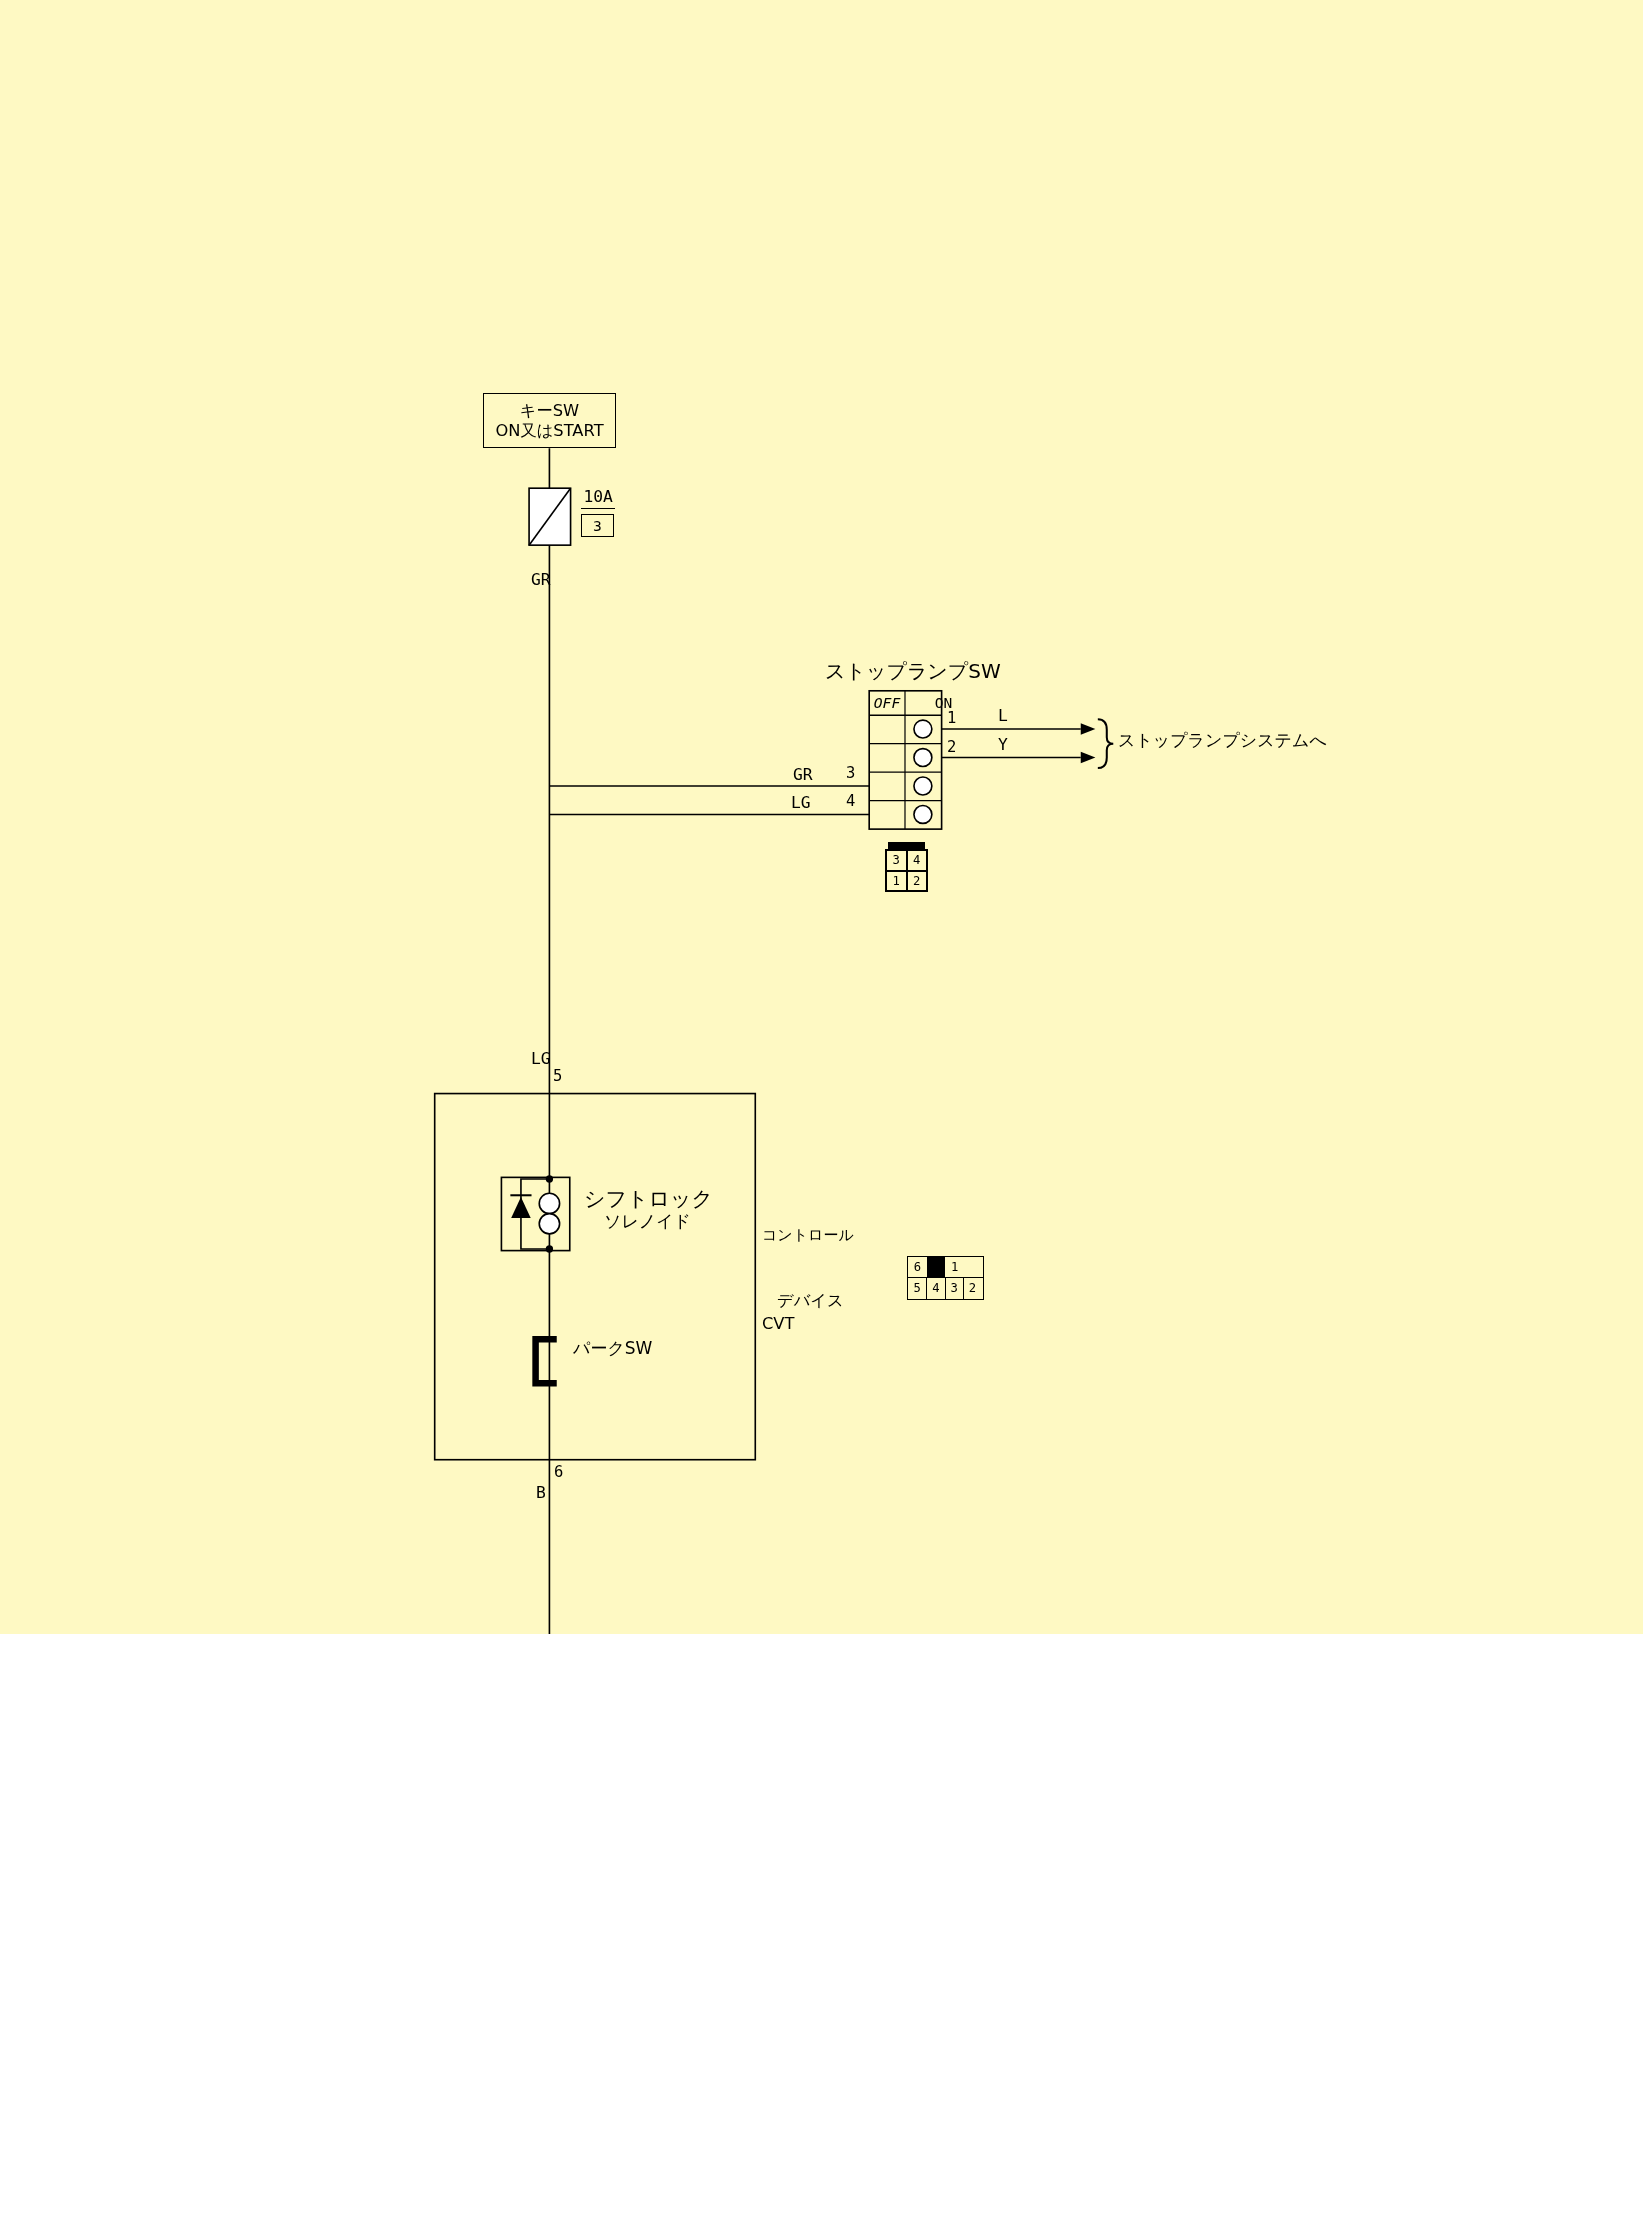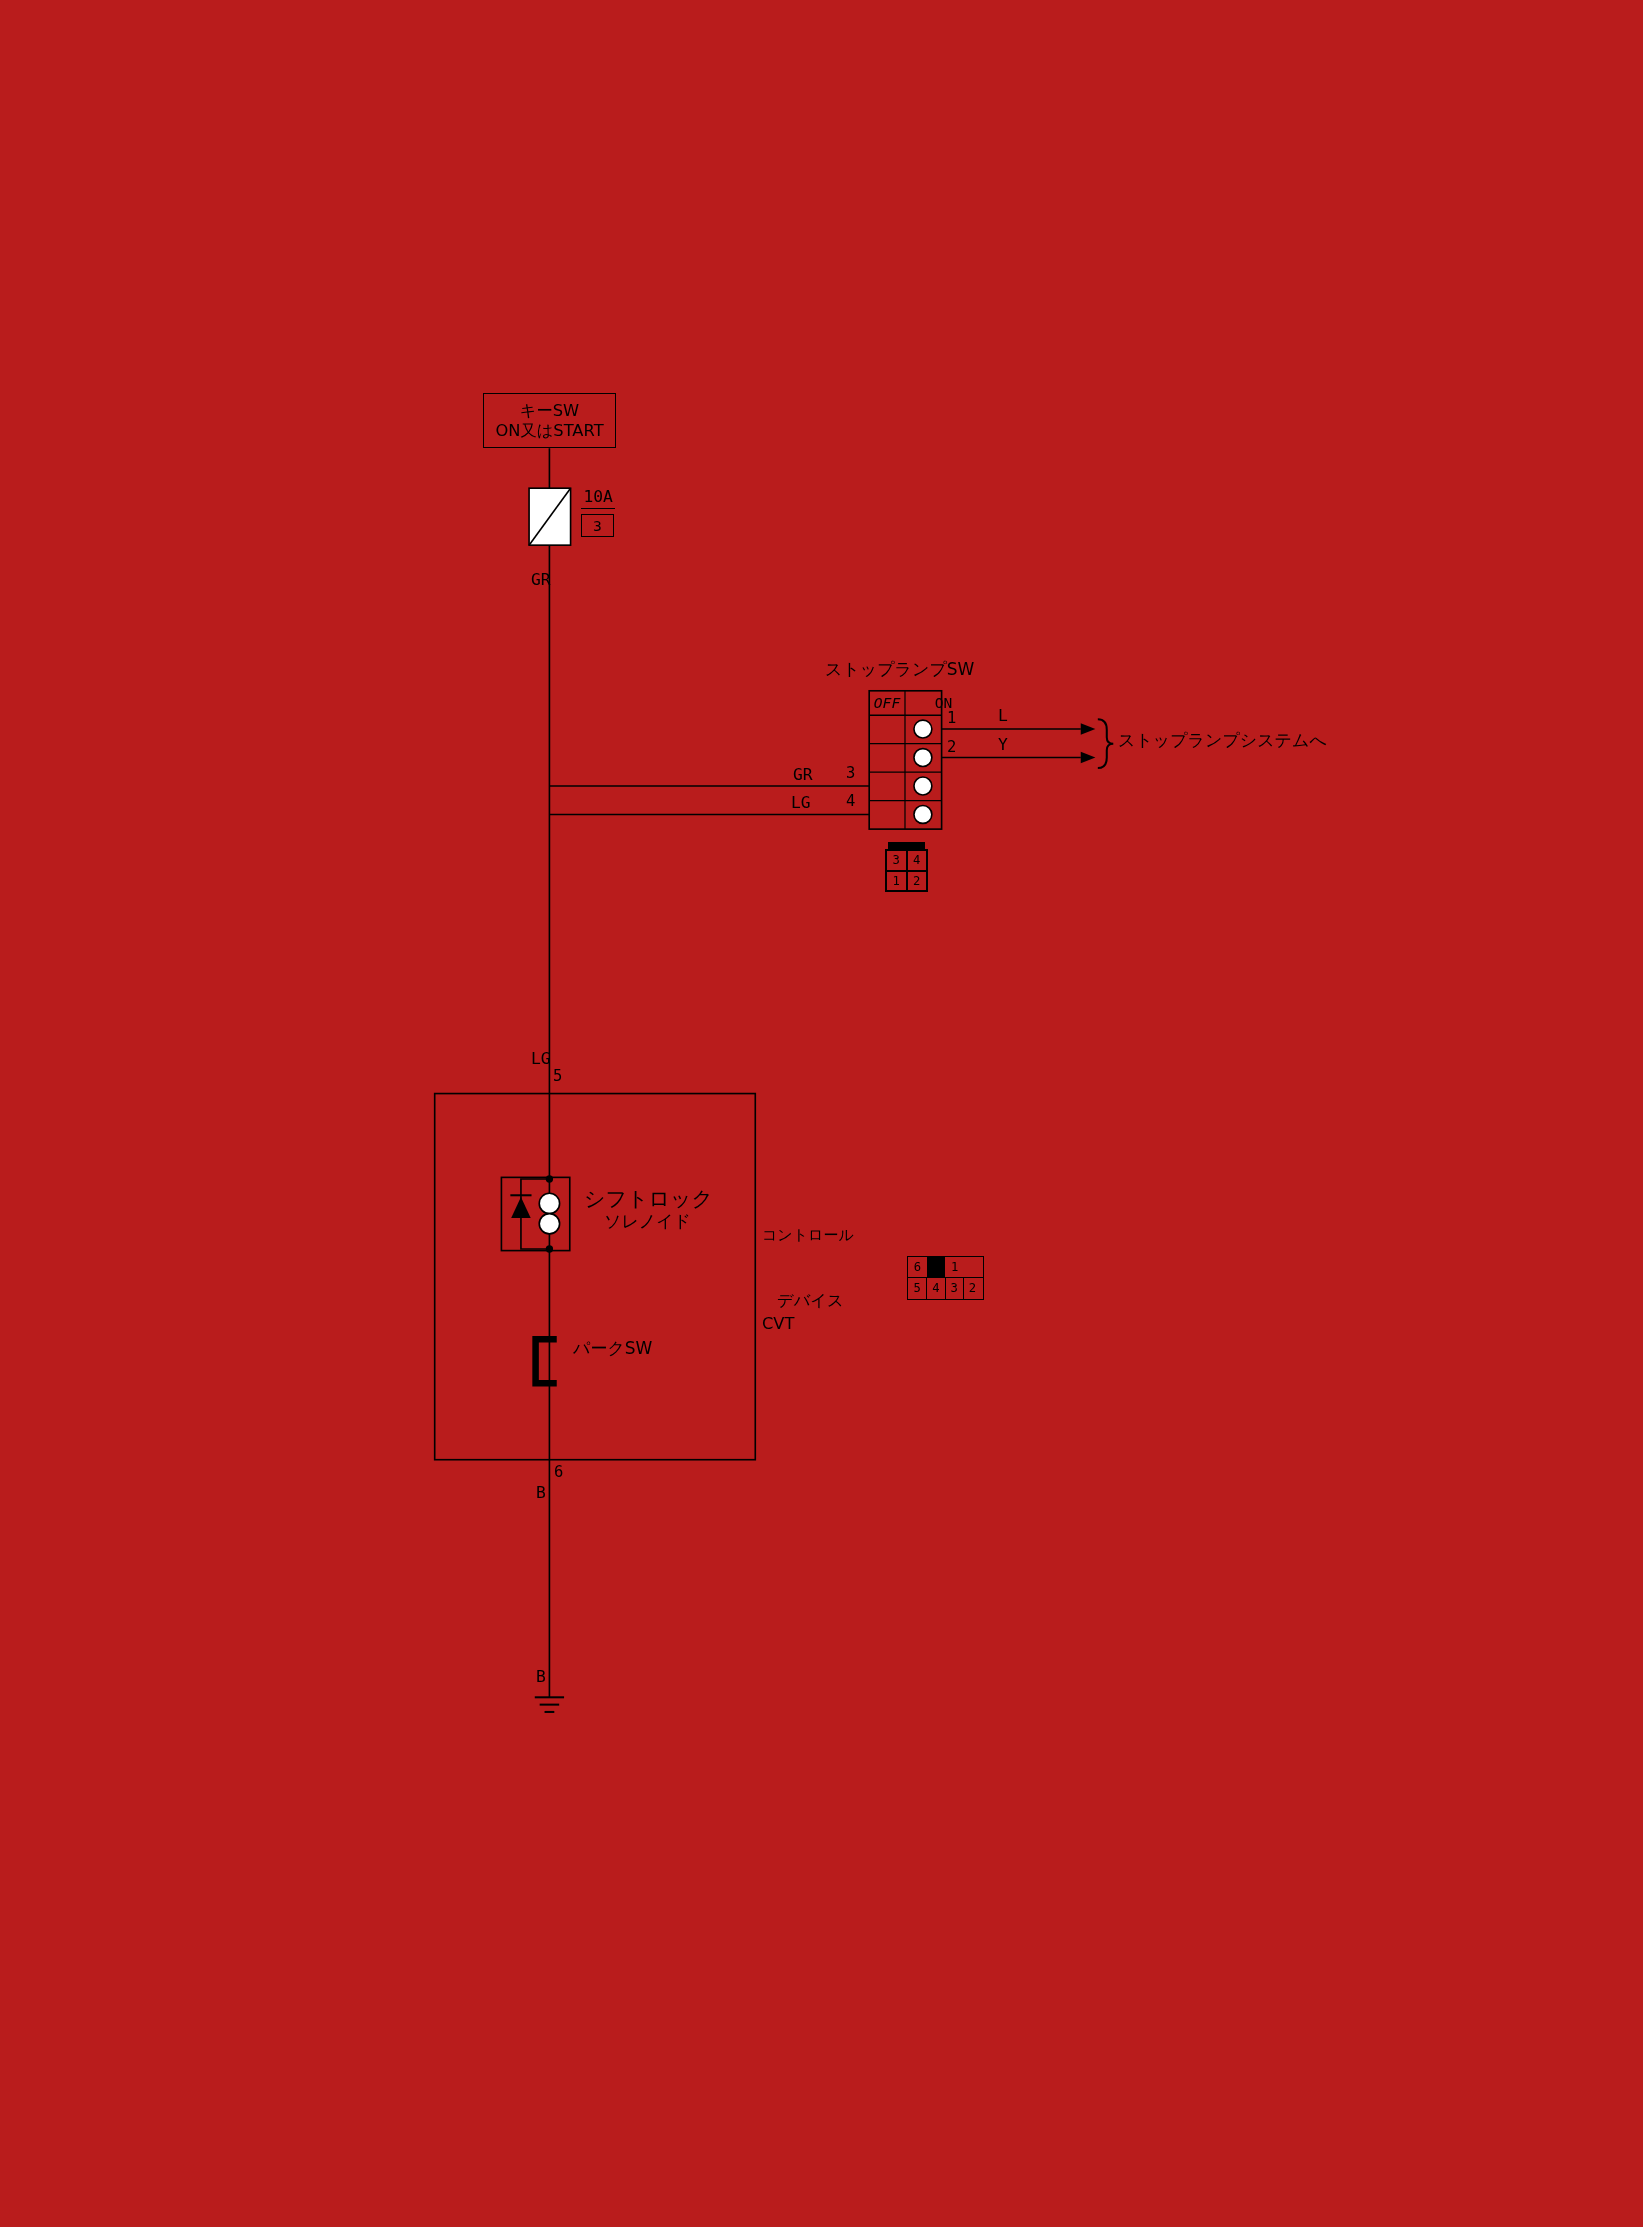--- a/index.html
+++ b/index.html
@@ -1,17 +1,17 @@
 <!DOCTYPE html>
 <html style="font-size:13px"><head>
 <meta charset="utf-8">
 <style>
   html,body { margin:0; padding:0; background:#fff; }
   .page {
-    position:relative; width:1644px; height:2227px; background:#b91c1c;
+    position:relative; width:1644px; height:1634px; background:#fef9c3;
     font-family:"DejaVu Sans", sans-serif; color:#000;
   }
   .t { position:absolute; white-space:nowrap; line-height:1; }
   .mono { font-family:"DejaVu Sans Mono", monospace; }
   svg.wires { position:absolute; left:0; top:0; }
 
   .keybox {
     position:absolute; left:483px; top:393px; width:133px; height:55px;
     border:1.6px solid #000; box-sizing:border-box;
     display:flex; flex-direction:column; align-items:center; justify-content:center;
@@ -123,21 +123,21 @@
 
   <div class="t mono" style="left:531px; top:572px; font-size:16.3px;">GR</div>
   <div class="t mono" style="left:793px; top:767px; font-size:16.3px;">GR</div>
   <div class="t mono" style="left:791px; top:795px; font-size:16.3px;">LG</div>
   <div class="t mono" style="left:531px; top:1051px; font-size:16.3px;">LG</div>
   <div class="t mono" style="left:536px; top:1485px; font-size:16.3px;">B</div>
   <div class="t mono" style="left:536px; top:1669px; font-size:16.3px;">B</div>
   <div class="t mono" style="left:998px; top:708px; font-size:16.3px;">L</div>
   <div class="t mono" style="left:998px; top:737px; font-size:16.3px;">Y</div>
 
-  <div class="t" style="left:825px; top:661px; font-size:17px;">ストップランプSW</div>
+  <div class="t" style="left:825px; top:661px; font-size:20px;">ストップランプSW</div>
   <div class="t mono" style="left:869px; top:696px; width:36px; text-align:center; font-size:14.6px;font-style:italic;">OFF</div>
   <div class="t mono" style="left:905px; top:696px; width:37px; text-align:center; font-size:14.6px;padding-left:20px;">ON</div>
   <div class="t mono" style="left:947px; top:711px; font-size:15.5px;">1</div>
   <div class="t mono" style="left:947px; top:740px; font-size:15.5px;">2</div>
   <div class="t mono" style="left:846px; top:766px; font-size:15.5px;">3</div>
   <div class="t mono" style="left:846px; top:794px; font-size:15.5px;">4</div>
   <div class="t" style="left:1118px; top:732px; font-size:17px;">ストップランプシステムへ</div>
 
   <div class="conn1">
     <div class="tab"></div>

